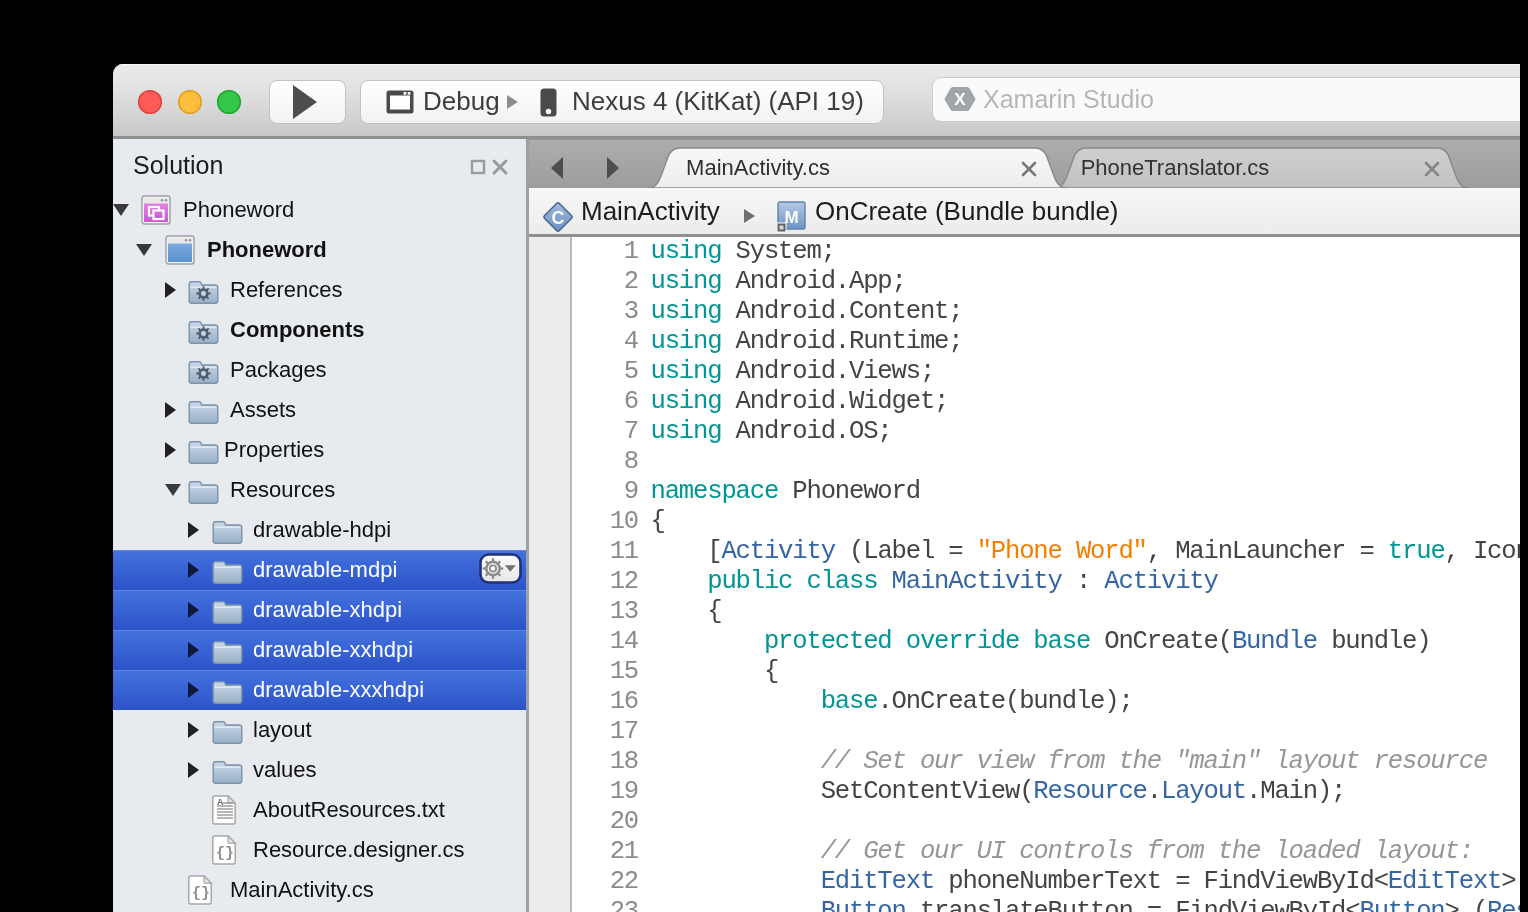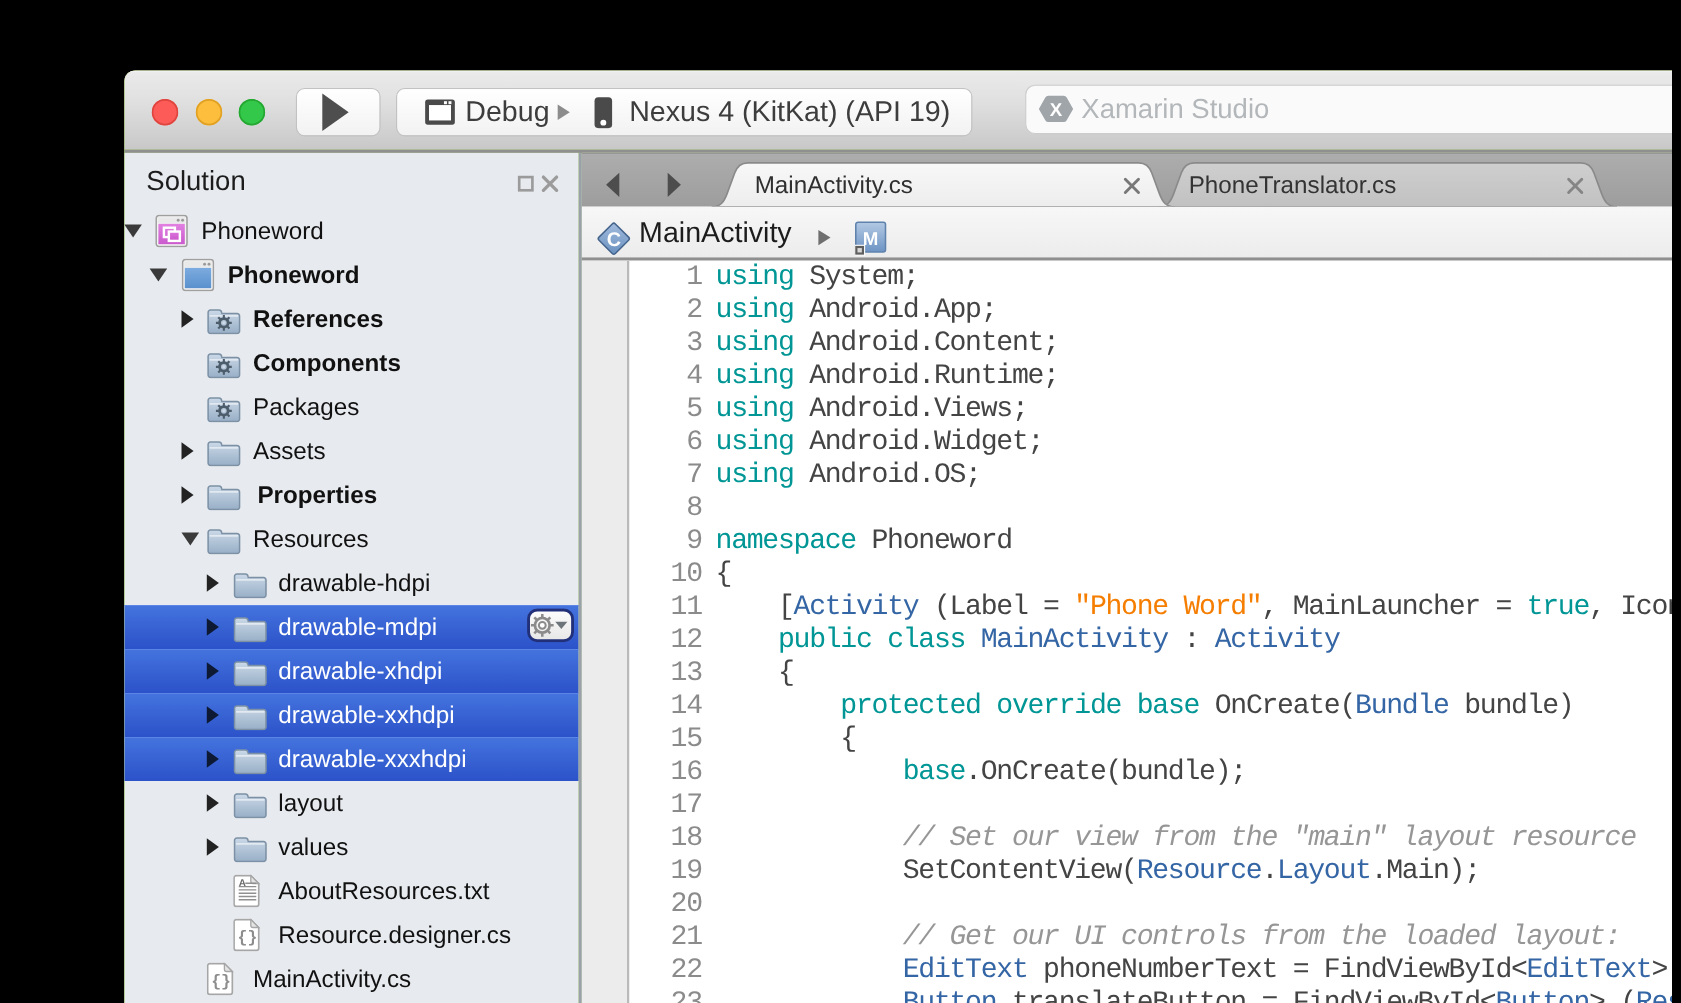--- a/index.html
+++ b/index.html
@@ -175,21 +175,21 @@
                   <line x1="0" y1="-4" x2="0" y2="-7.2" transform="rotate(90)"></line>
                   <line x1="0" y1="-4" x2="0" y2="-7.2" transform="rotate(135)"></line>
                   <line x1="0" y1="-4" x2="0" y2="-7.2" transform="rotate(180)"></line>
                   <line x1="0" y1="-4" x2="0" y2="-7.2" transform="rotate(225)"></line>
                   <line x1="0" y1="-4" x2="0" y2="-7.2" transform="rotate(270)"></line>
                   <line x1="0" y1="-4" x2="0" y2="-7.2" transform="rotate(315)"></line>
                 </g>
                 <circle r="1.5" fill="#cdd9e6"></circle>
               </g>
             </svg></div>
-          <div class="lbl" style="left:117px;font-weight:bold">References</div>
+          <div class="lbl" style="left:117px;font-weight:normal">References</div>
         </div>
 <div class="row" style="top:171px">
           <div style="position:absolute;left:75px;top:7px"><svg width="31" height="27" viewBox="0 0 31 27">
               <path d="M1.2,24 V7 a2.2,2.2 0 0 1 2.2,-2.2 h7.6 a2.4,2.4 0 0 1 2.4,2 l0.3,1.2 h13.9 a2.2,2.2 0 0 1 2.2,2.2 V24 a2.2,2.2 0 0 1 -2.2,2.2 H3.4 A2.2,2.2 0 0 1 1.2,24 z" fill="url(#fg)" stroke="#7c91a5" stroke-width="1.4"></path>
               <path d="M2.6,10.2 h25.8" stroke="#ffffff" stroke-opacity="0.55" stroke-width="1.6"></path>
               <g transform="translate(15.5,16.5)">
                 <circle r="3.9" fill="none" stroke="#4d5d6b" stroke-width="2.5"></circle>
                 <g stroke="#4d5d6b" stroke-width="1.9">
                   <line x1="0" y1="-4" x2="0" y2="-7.2" transform="rotate(0)"></line>
                   <line x1="0" y1="-4" x2="0" y2="-7.2" transform="rotate(45)"></line>
@@ -233,21 +233,21 @@
               <path d="M2.6,10.2 h25.8" stroke="#ffffff" stroke-opacity="0.55" stroke-width="1.6"></path>
             </svg></div>
           <div class="lbl" style="left:117px;font-weight:normal">Assets</div>
         </div>
 <div class="row" style="top:291px">
           <div class="tri-r" style="left:52px"></div>
           <div style="position:absolute;left:75px;top:7px"><svg width="31" height="27" viewBox="0 0 31 27">
               <path d="M1.2,24 V7 a2.2,2.2 0 0 1 2.2,-2.2 h7.6 a2.4,2.4 0 0 1 2.4,2 l0.3,1.2 h13.9 a2.2,2.2 0 0 1 2.2,2.2 V24 a2.2,2.2 0 0 1 -2.2,2.2 H3.4 A2.2,2.2 0 0 1 1.2,24 z" fill="url(#fg)" stroke="#7c91a5" stroke-width="1.4"></path>
               <path d="M2.6,10.2 h25.8" stroke="#ffffff" stroke-opacity="0.55" stroke-width="1.6"></path>
             </svg></div>
-          <div class="lbl" style="left:121px;font-weight:bold">Properties</div>
+          <div class="lbl" style="left:111px;font-weight:normal">Properties</div>
         </div>
 <div class="row" style="top:331px">
           <div class="tri-d" style="left:52px"></div>
           <div style="position:absolute;left:75px;top:7px"><svg width="31" height="27" viewBox="0 0 31 27">
               <path d="M1.2,24 V7 a2.2,2.2 0 0 1 2.2,-2.2 h7.6 a2.4,2.4 0 0 1 2.4,2 l0.3,1.2 h13.9 a2.2,2.2 0 0 1 2.2,2.2 V24 a2.2,2.2 0 0 1 -2.2,2.2 H3.4 A2.2,2.2 0 0 1 1.2,24 z" fill="url(#fg)" stroke="#7c91a5" stroke-width="1.4"></path>
               <path d="M2.6,10.2 h25.8" stroke="#ffffff" stroke-opacity="0.55" stroke-width="1.6"></path>
             </svg></div>
           <div class="lbl" style="left:117px;font-weight:normal">Resources</div>
         </div>
 <div class="row" style="top:371px">
@@ -389,20 +389,21 @@
             <text x="18" y="24.5" text-anchor="middle" font-family="Liberation Sans" font-size="18" font-weight="bold" fill="#ffffff">C</text>
           </svg>
           <div class="ctxt" style="left:52px">MainActivity</div>
           <div style="position:absolute;left:215px;top:21px;width:0;height:0;border-left:11px solid #6f6f6f;border-top:7.5px solid transparent;border-bottom:7.5px solid transparent"></div>
           <svg width="30" height="32" viewBox="0 0 30 32" style="position:absolute;left:248px;top:13px">
             <rect x="1" y="1" width="27" height="27" rx="2" fill="url(#mi)" stroke="#5f82ad" stroke-width="1.4"></rect>
             <text x="14.5" y="21.5" text-anchor="middle" font-family="Liberation Sans" font-size="17" font-weight="bold" fill="#ffffff">M</text>
             <rect x="0" y="22" width="9" height="9" fill="#5f5f5f" stroke="#fff" stroke-width="1"></rect>
             <rect x="2.5" y="24.5" width="4" height="4" fill="#d8d8d8"></rect>
           </svg>
+          <div class="ctxt" style="left:286px">OnCreate (Bundle bundle)</div>
         </div>
     <div id="codearea">
           <div id="foldm"></div>
           <pre class="code"><span class="ln">1</span><span class="ls"></span><span class="k">using</span> System;
 <span class="ln">2</span><span class="ls"></span><span class="k">using</span> Android.App;
 <span class="ln">3</span><span class="ls"></span><span class="k">using</span> Android.Content;
 <span class="ln">4</span><span class="ls"></span><span class="k">using</span> Android.Runtime;
 <span class="ln">5</span><span class="ls"></span><span class="k">using</span> Android.Views;
 <span class="ln">6</span><span class="ls"></span><span class="k">using</span> Android.Widget;
 <span class="ln">7</span><span class="ls"></span><span class="k">using</span> Android.OS;

